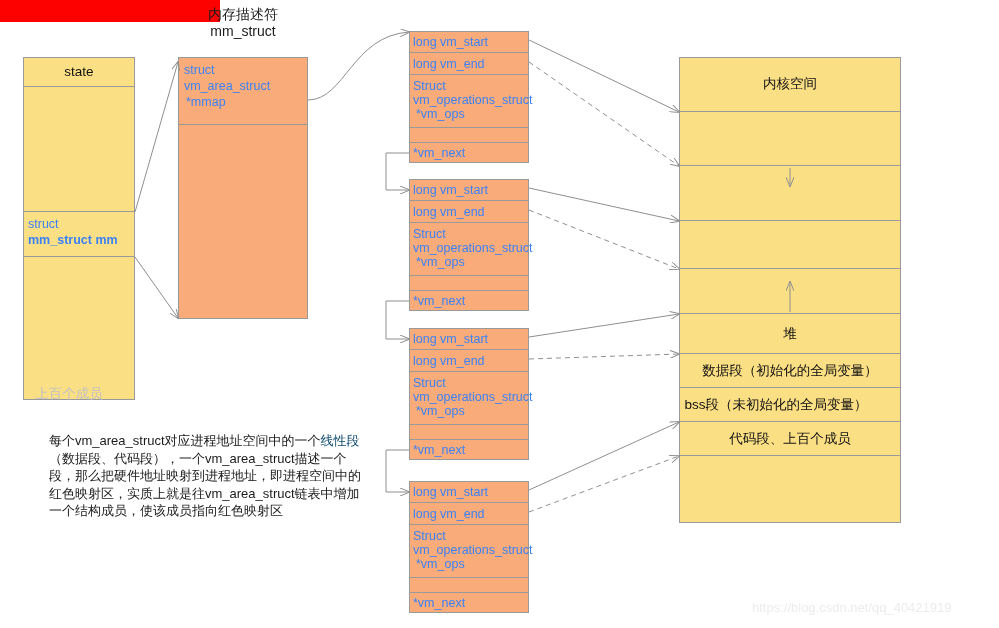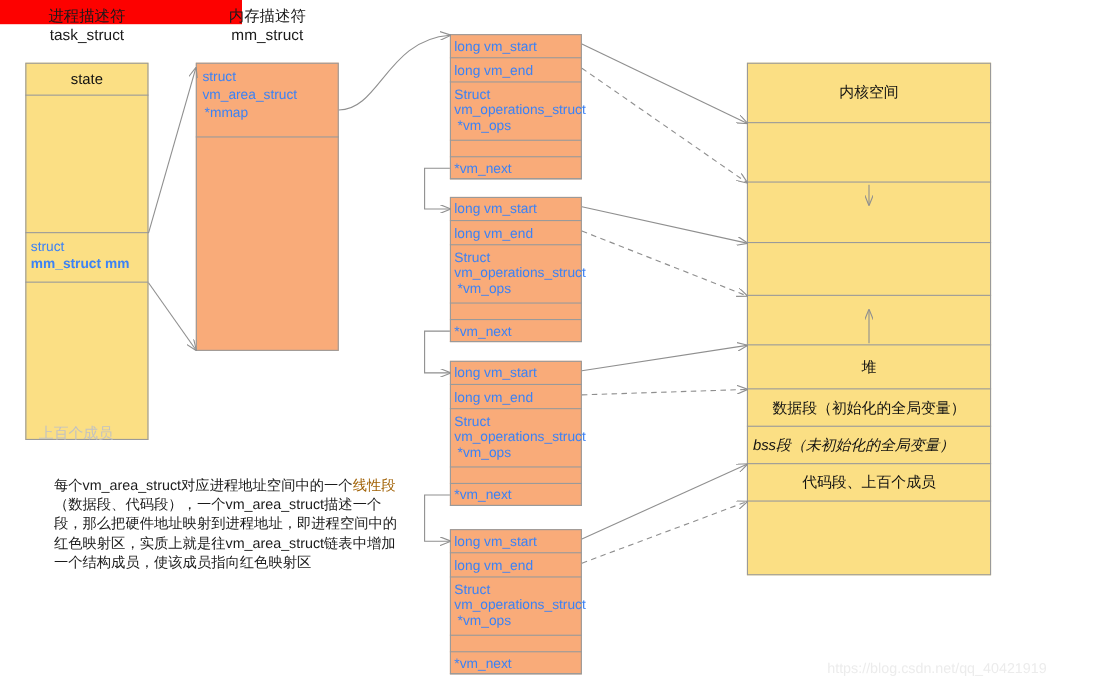--- a/index.html
+++ b/index.html
@@ -77,21 +77,21 @@
     color: #c2c2c2;
   }
 
   .paragraph {
     position: absolute;
     font-size: 13px;
     line-height: 17.5px;
     color: #1a1a1a;
     width: 312px;
   }
-  .paragraph .hl { color: #a16207; }
+  .paragraph .hl { color: #0c4a6e; }
 
   .watermark {
     position: absolute;
     font-size: 13px;
     color: #ececec;
     white-space: nowrap;
   }
 
   svg.overlay {
     position: absolute;
@@ -100,24 +100,20 @@
     width: 999px;
     height: 628px;
     pointer-events: none;
   }
 </style>
 </head>
 <body>
 
 <div id="canvas">
 
-  <div class="title" style="left:18px; top:6px; width:122px;">
-    <span class="cn">进程描述符</span>
-    <span class="en">task_struct</span>
-  </div>
 
   <div class="title" style="left:176px; top:6px; width:134px;">
     <span class="cn">内存描述符</span>
     <span class="en">mm_struct</span>
   </div>
 
 
   <div class="box yellow" style="left:23px; top:57px; width:112px; height:343px;"></div>
 
   <div class="row" style="left:23px; top:57px; width:112px; height:30px;"></div>
@@ -203,21 +199,21 @@
 
   <div class="row" style="left:679px; top:269px; width:222px; height:45px;"></div>
 
   <div class="row" style="left:679px; top:314px; width:222px; height:40px;"></div>
   <div class="ctext center" style="left:679px; top:326px; width:222px;">堆</div>
 
   <div class="row" style="left:679px; top:354px; width:222px; height:34px;"></div>
   <div class="ctext center" style="left:679px; top:363px; width:222px;">数据段（初始化的全局变量）</div>
 
   <div class="row" style="left:679px; top:388px; width:222px; height:34px;"></div>
-  <div class="ctext center" style="left:679px; top:397px; width:194px;font-style:italic;">bss段（未初始化的全局变量）</div>
+  <div class="ctext center" style="left:679px; top:397px; width:194px;">bss段（未初始化的全局变量）</div>
 
   <div class="row" style="left:679px; top:422px; width:222px; height:34px;"></div>
   <div class="ctext center" style="left:679px; top:431px; width:222px;">代码段、上百个成员</div>
 
   <div class="row" style="left:679px; top:456px; width:222px; height:67px; border-bottom:none;"></div>
 
   <div class="paragraph" style="left:49px; top:432px;">
     <span>每个vm_area_struct对应进程地址空间中的一个</span><span class="hl">线性段</span><span>（数据段、代码段），一个vm_area_struct描述一个段，那么把硬件地址映射到进程地址，即进程空间中的红色映射区，实质上就是往vm_area_struct链表中增加一个结构成员，使该成员指向红色映射区</span>
   </div>
 

